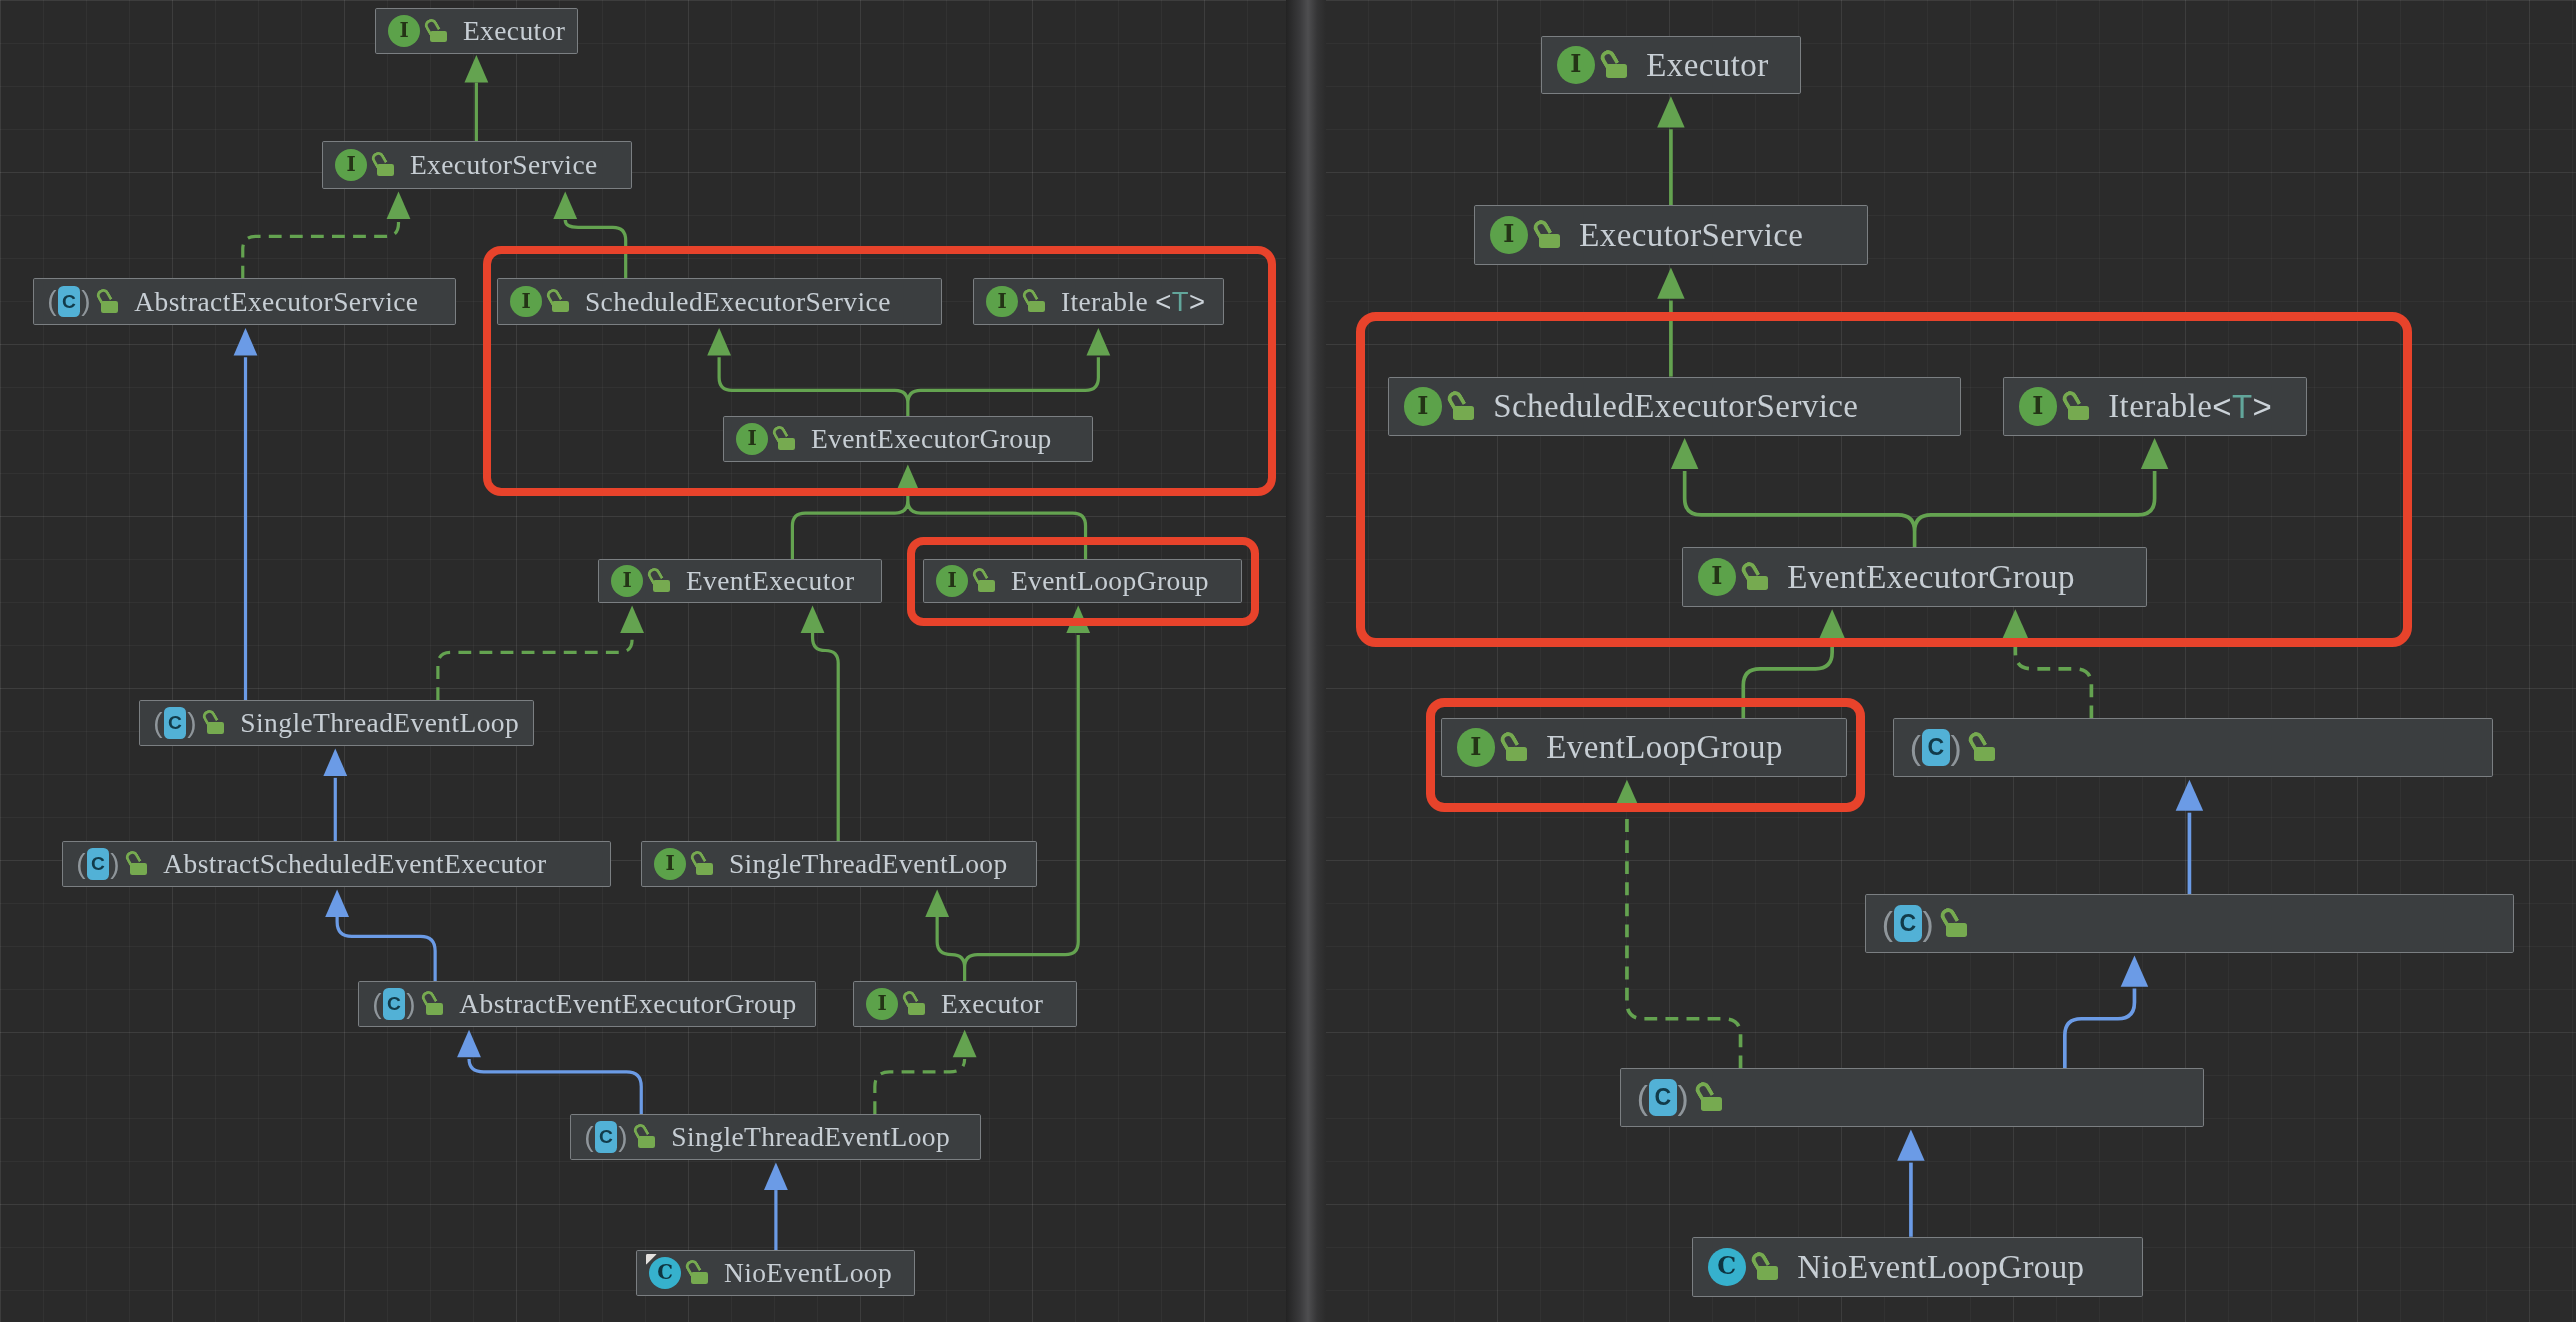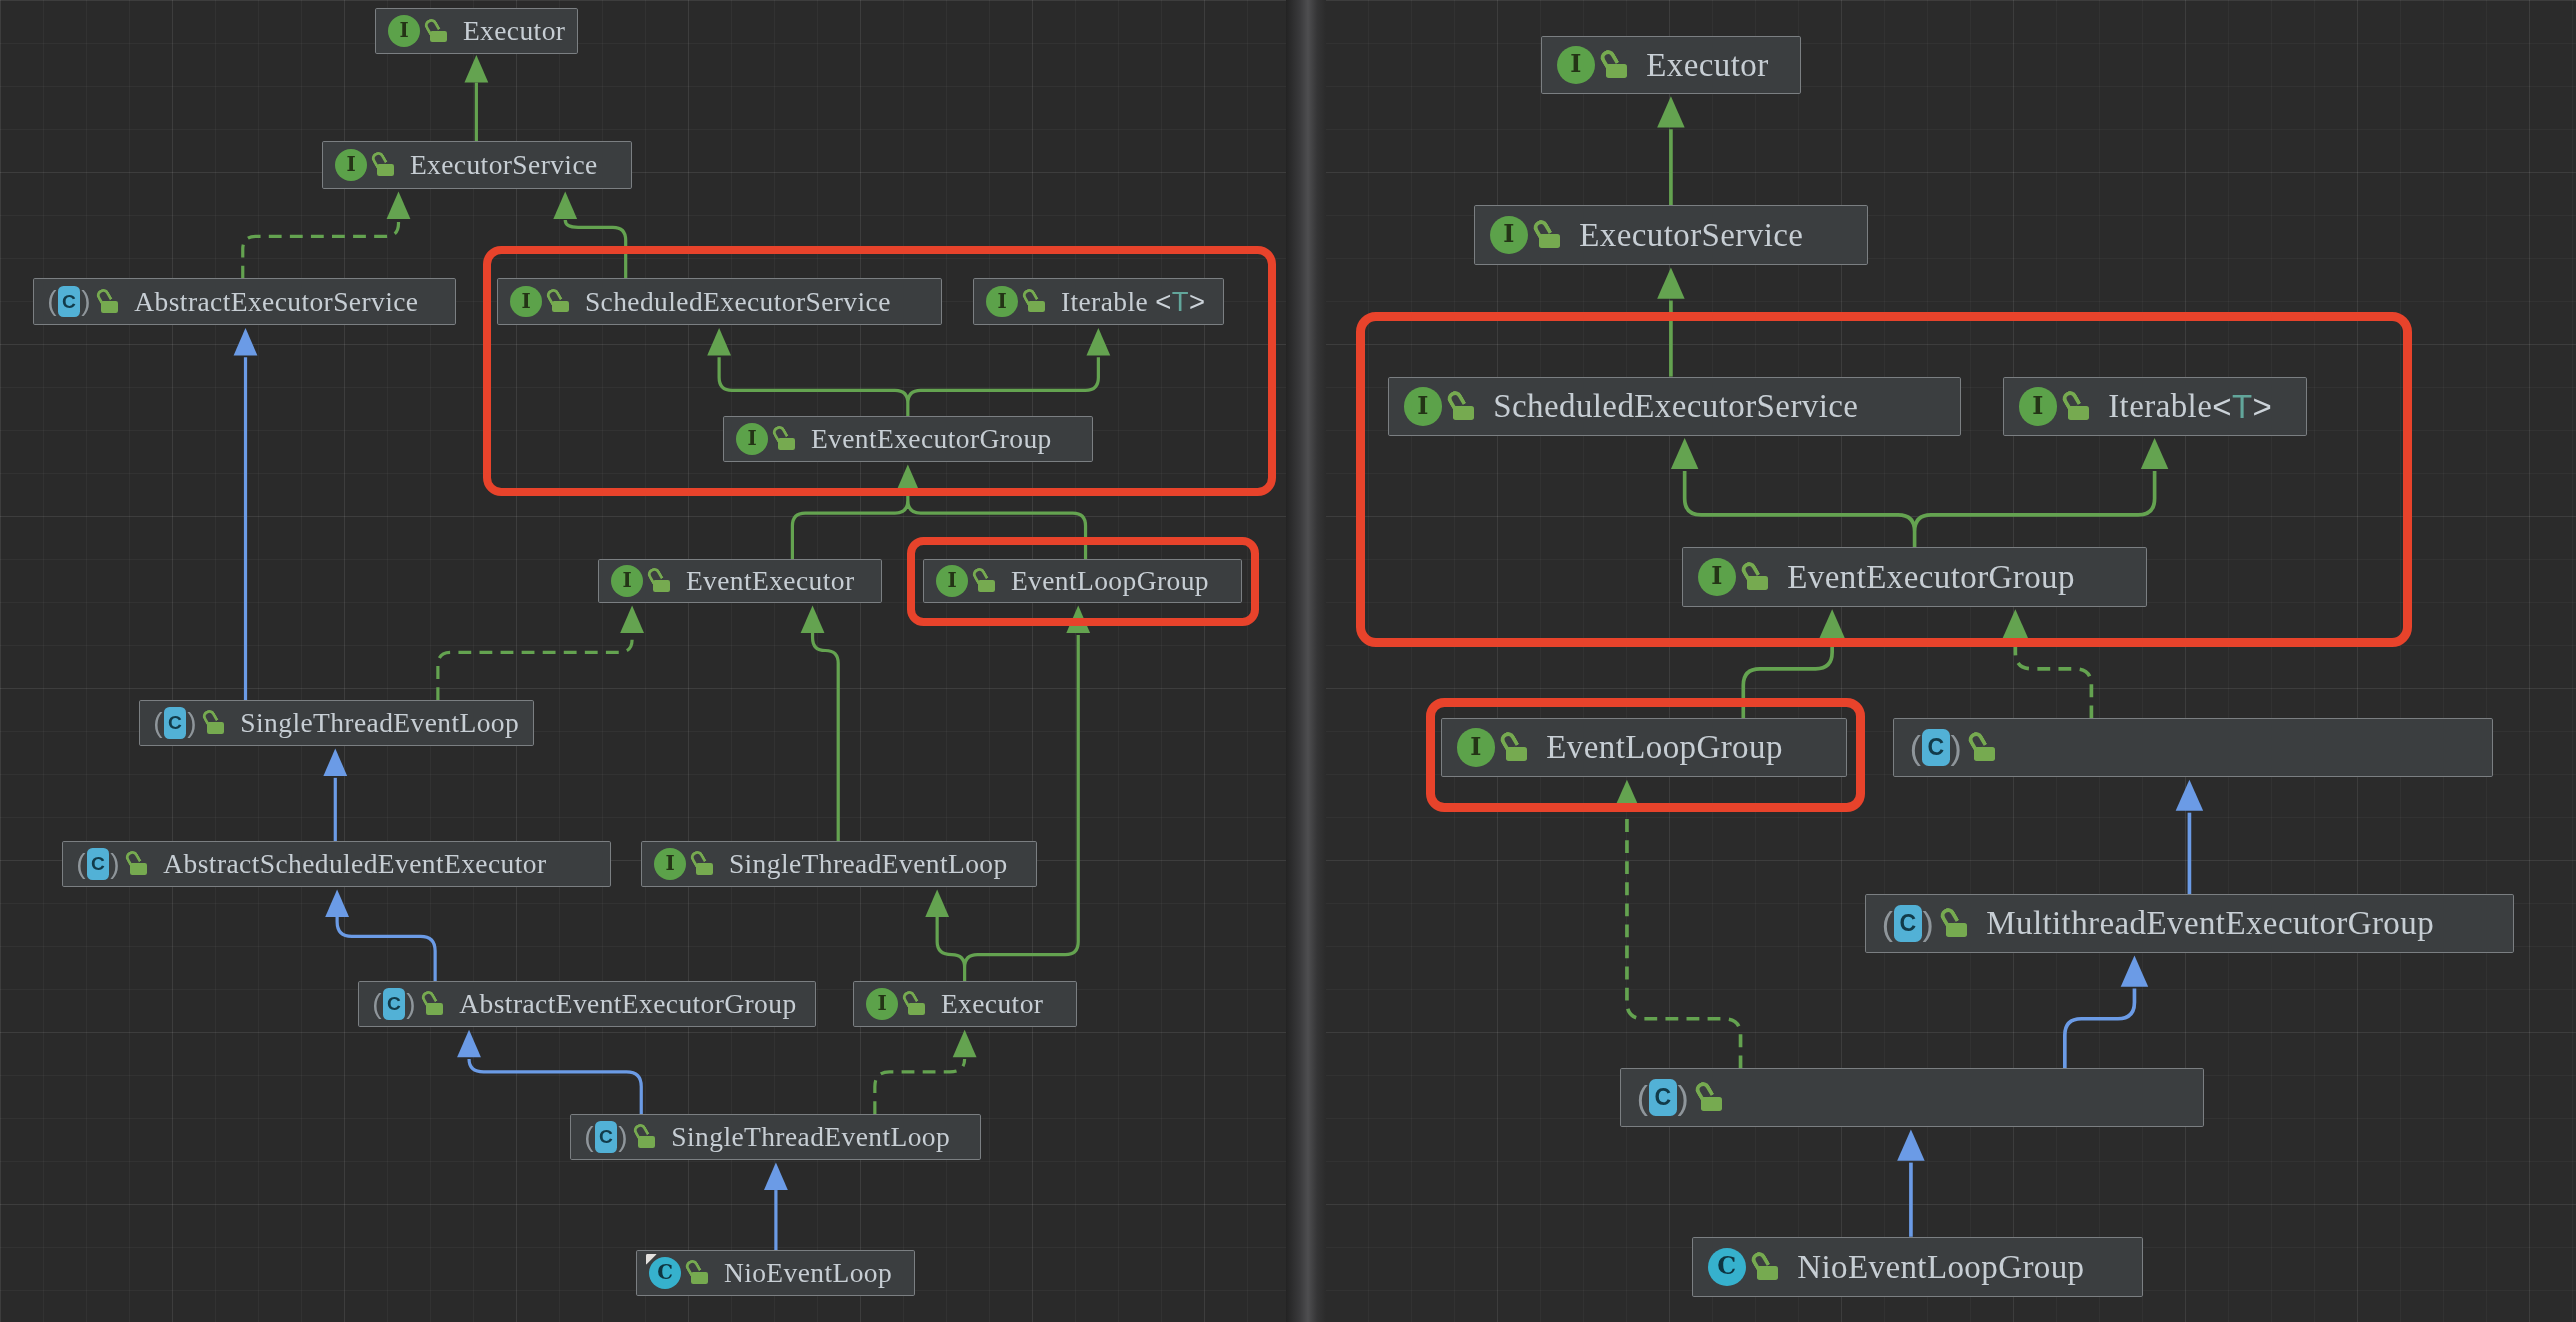--- a/index.html
+++ b/index.html
@@ -415,21 +415,20 @@
             <span class="cpill">
               <span>C</span>
             </span>
             <span class="paren">)</span>
           </span>
           <span class="lock">
             <span class="shackle"></span>
             <span class="body"></span>
           </span>
         </span>
-        <span class="label">MultithreadEventExecutorGroup</span>
       </div>
       <div class="node p-right" style="left: 1620px; top: 1068px; width: 584px; height: 59px;">
         <span class="icon-wrap abs">
           <span class="abs-icon">
             <span class="paren">(</span>
             <span class="cpill">
               <span>C</span>
             </span>
             <span class="paren">)</span>
           </span>

